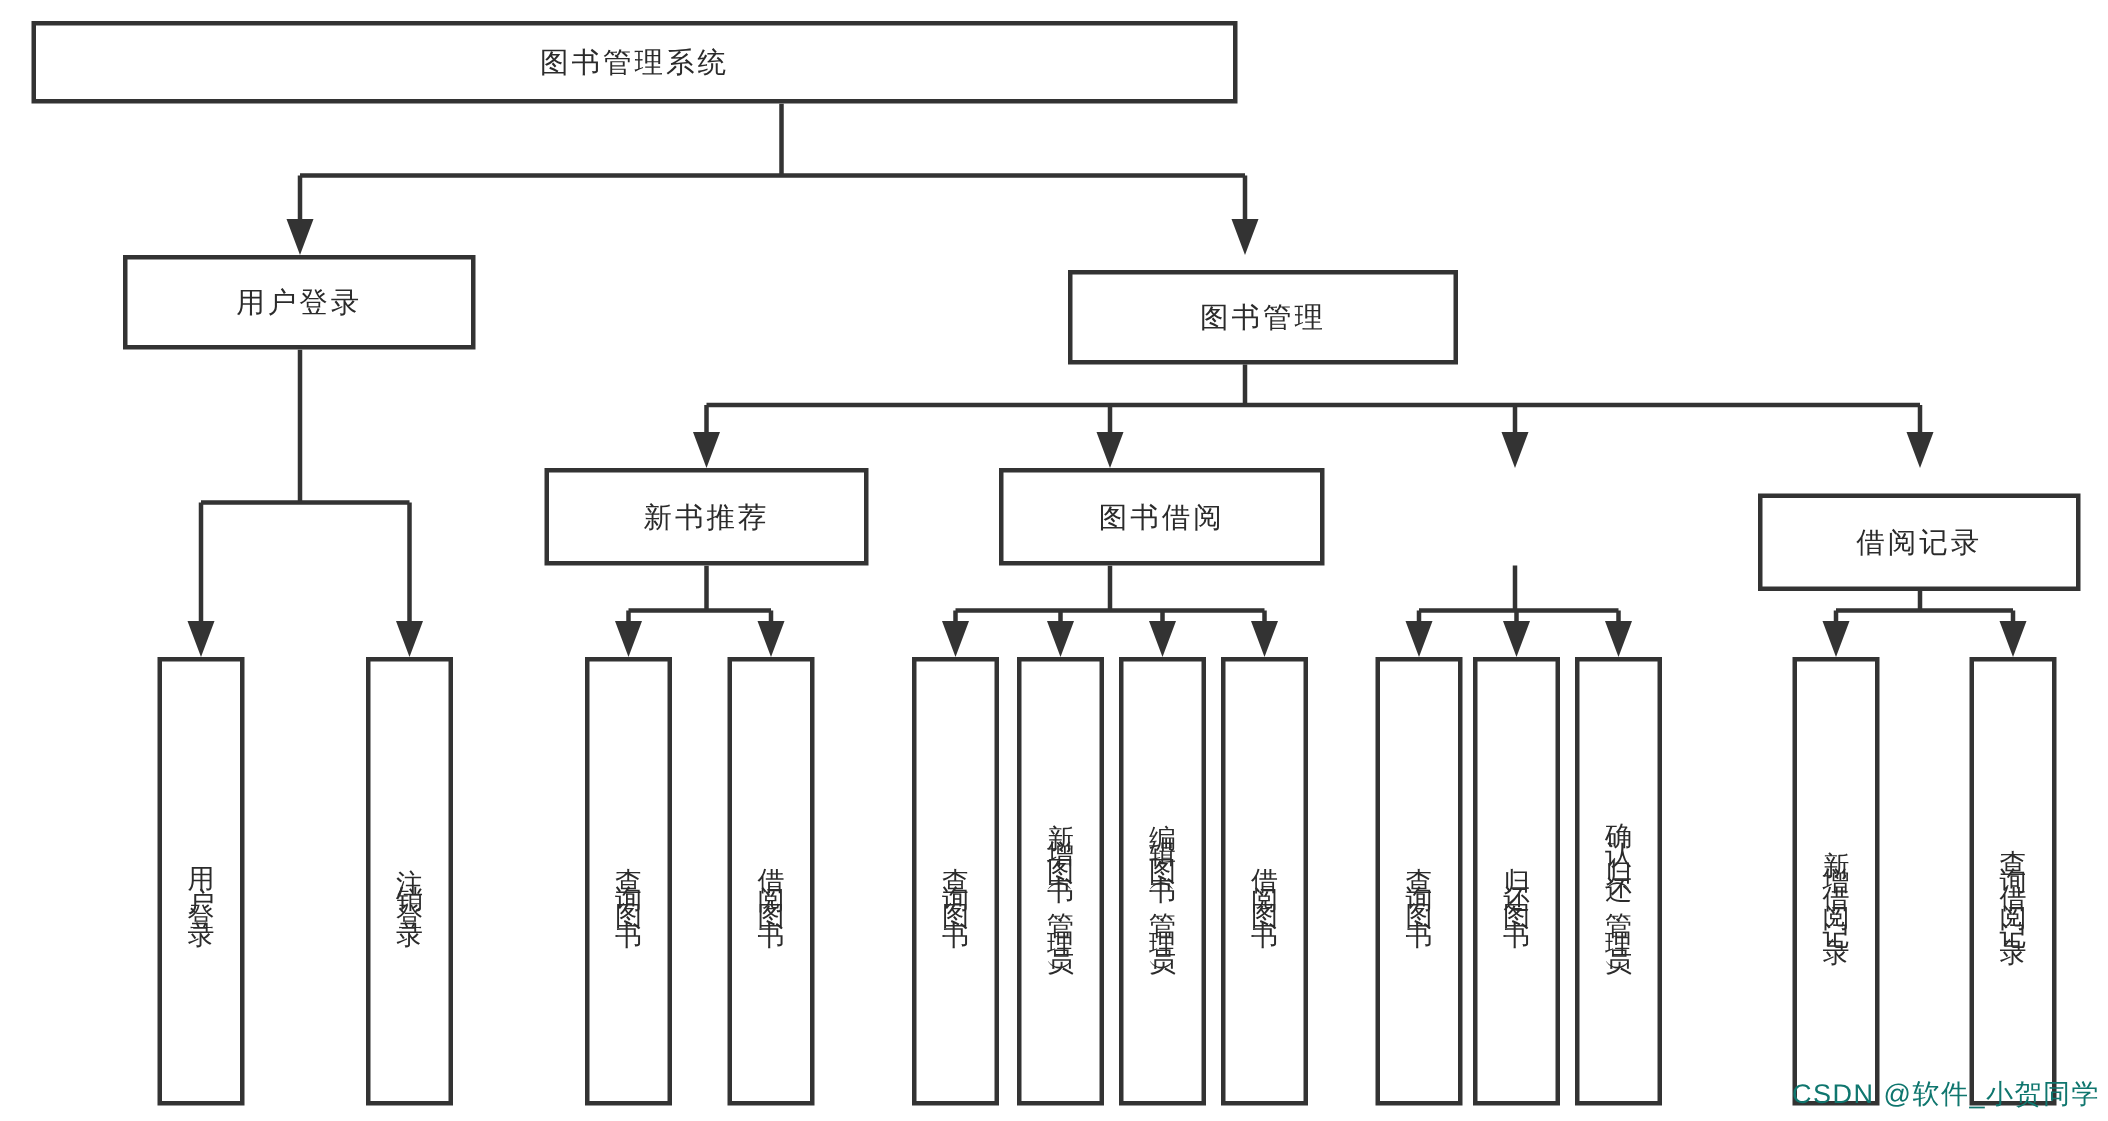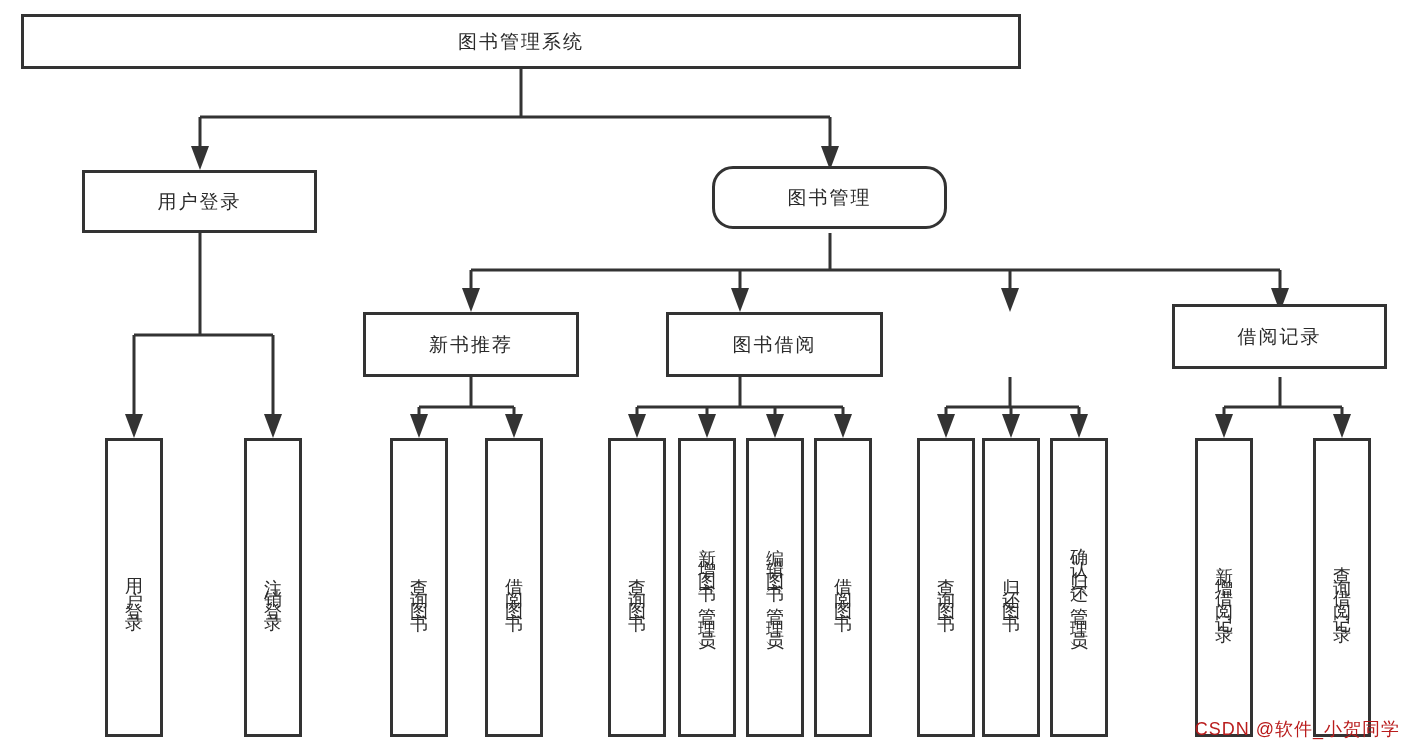--- a/index.html
+++ b/index.html
@@ -44,21 +44,21 @@
     font-size: 18px;
     letter-spacing: 12px;
     line-height: 1;
     white-space: nowrap;
   }
   .watermark {
     position: absolute;
     right: 5px;
     bottom: 6px;
     font-size: 18px;
-    color: #b91c1c;
+    color: #0f766e;
     letter-spacing: 1px;
     z-index: 5;
     white-space: nowrap;
   }
 </style>
 </head>
 <body>
 
 <div class="canvas">
 
@@ -94,38 +94,38 @@
       <polygon points="766,414 784,414 775,438"></polygon>
       <polygon points="834,414 852,414 843,438"></polygon>
       <polygon points="937,414 955,414 946,438"></polygon>
       <polygon points="1002,414 1020,414 1011,438"></polygon>
       <polygon points="1070,414 1088,414 1079,438"></polygon>
       <polygon points="1215,414 1233,414 1224,438"></polygon>
       <polygon points="1333,414 1351,414 1342,438"></polygon>
     </g>
   </svg>
 
-  <div class="node h-node" style="left:21px; top:14px; width:1000px; height:55px;align-items:center;">
+  <div class="node h-node" style="left:21px; top:14px; width:804px; height:55px;align-items:center;">
     <span class="label">图书管理系统</span>
   </div>
 
   <div class="node h-node" style="left:82px; top:170px; width:235px; height:63px;">
     <span class="label">用户登录</span>
   </div>
-  <div class="node h-node" style="left:712px; top:166px; width:235px; height:63px;border-radius:21px;">
+  <div class="node h-node" style="left:712px; top:180px; width:260px; height:63px;">
     <span class="label">图书管理</span>
   </div>
 
   <div class="node h-node" style="left:363px; top:312px; width:216px; height:65px;">
     <span class="label">新书推荐</span>
   </div>
   <div class="node h-node" style="left:666px; top:312px; width:217px; height:65px;">
     <span class="label">图书借阅</span>
   </div>
-  <div class="node h-node" style="left:1172px; top:304px; width:215px; height:65px;">
+  <div class="node h-node" style="left:1172px; top:329px; width:215px; height:65px;">
     <span class="label">借阅记录</span>
   </div>
 
   <div class="node v-node" style="left:105px; top:438px; width:58px; height:299px;">
     <span class="label">用户登录</span>
   </div>
   <div class="node v-node" style="left:244px; top:438px; width:58px; height:299px;">
     <span class="label">注销登录</span>
   </div>
 

